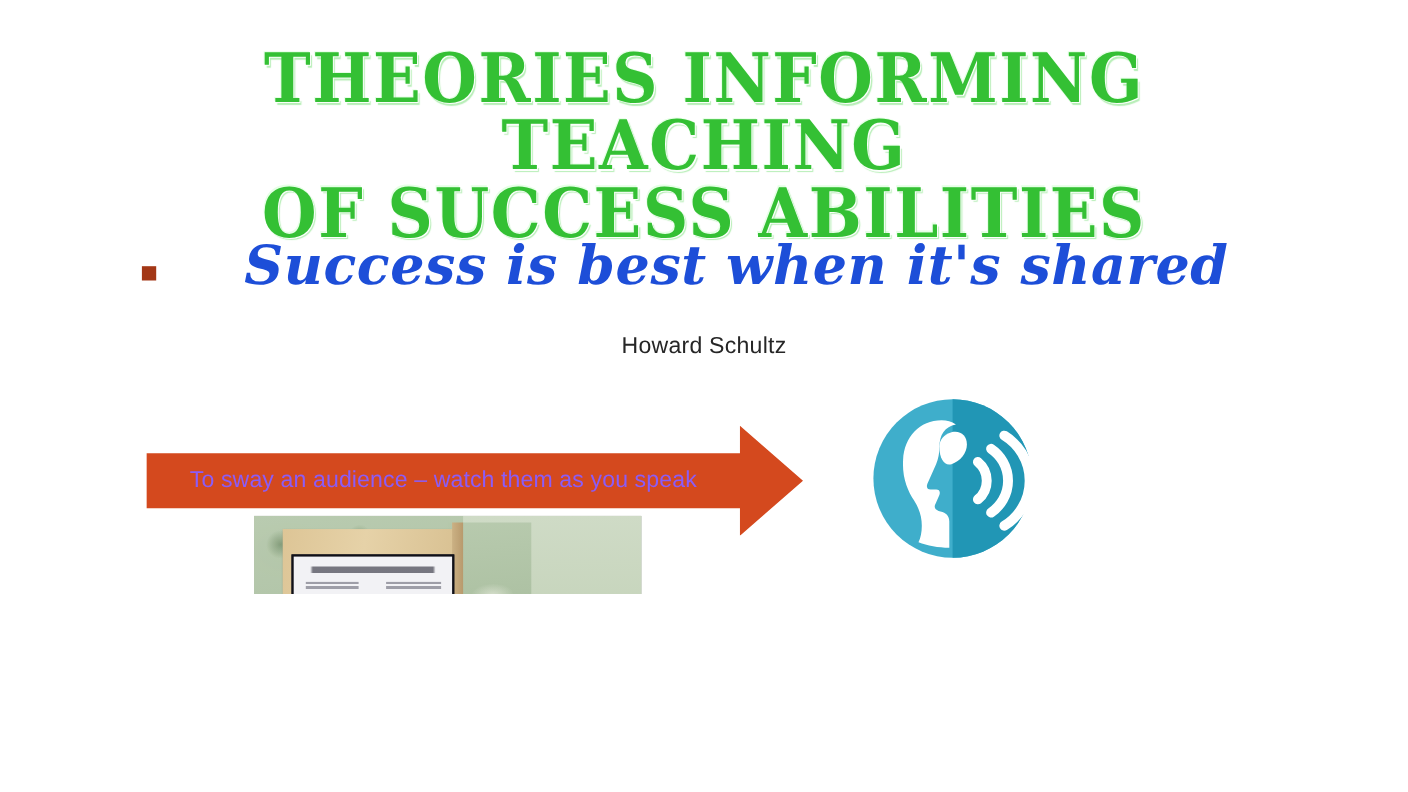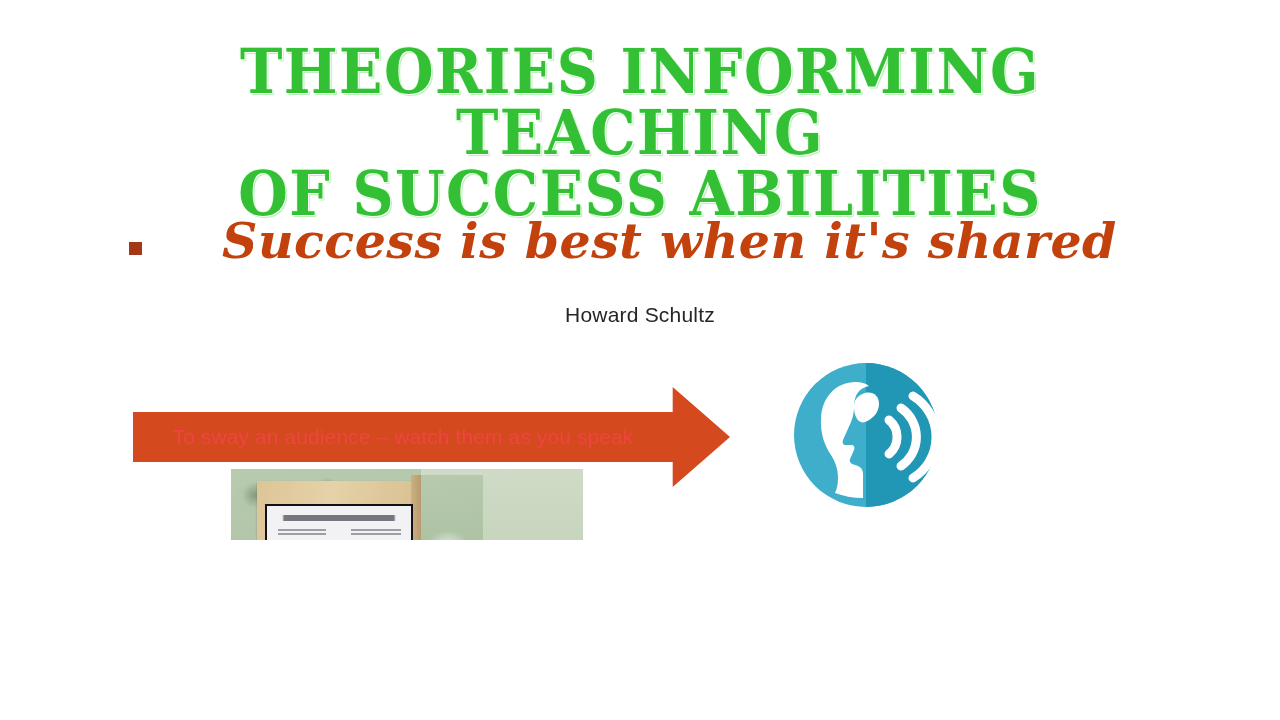--- a/index.html
+++ b/index.html
@@ -63,21 +63,21 @@
     background: #A33716;
   }
   #quote-text {
     position: absolute;
     left: 222px;
     top: 0;
     font-family: "DejaVu Serif", "Liberation Serif", serif;
     font-style: italic;
     font-weight: bold;
     font-size: 49px;
-    color: #c2410c;
+    color: #1d4ed8;
     letter-spacing: 0.5px;
     white-space: nowrap;
   }
 
   
   #attribution {
     position: absolute;
     left: 0;
     top: 303px;
     width: 1280px;
@@ -104,21 +104,21 @@
   }
   #arrow-label {
     position: absolute;
     left: 0;
     top: 25px;
     width: 540px;
     height: 50px;
     display: flex;
     align-items: center;
     justify-content: center;
-    color: #ef4444;
+    color: #8b5cf6;
     font-size: 21px;
     letter-spacing: 0.1px;
     white-space: nowrap;
   }
 
   
   #speaking-icon {
     position: absolute;
     left: 793px;
     top: 362px;

